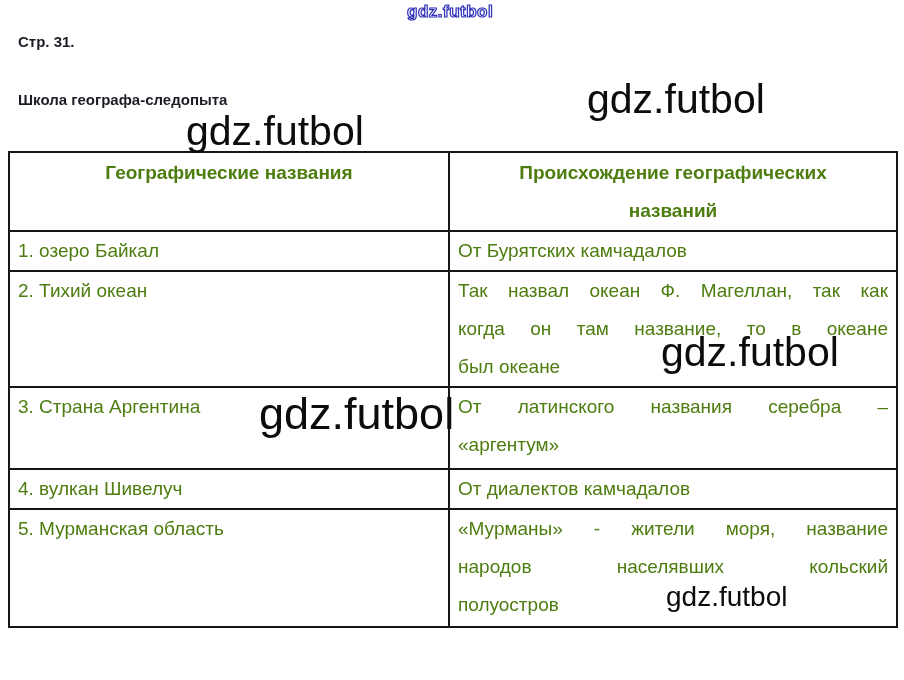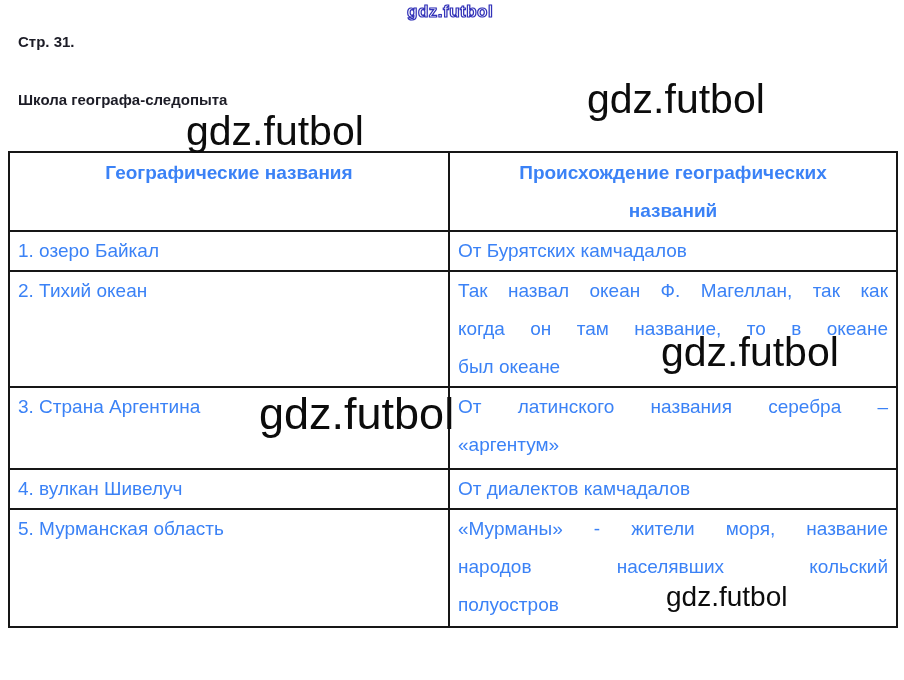--- a/index.html
+++ b/index.html
@@ -46,21 +46,21 @@
     width:888px; table-layout:fixed;
     border-collapse:collapse;
   }
   col.c1 { width:440px; }
   col.c2 { width:448px; }
   th, td {
     border:2px solid #161616;
     vertical-align:top;
     padding:0 8px;
     font-size:19px;
-    color:#3b82f6;
+    color:#4d7c0f;
     background:transparent;
   }
   th {
     font-weight:700; text-align:center;
     line-height:36px; padding-top:1px;
   }
   td { line-height:38px; }
   tr.hr { height:72px; }
   tr.r1 { height:38px; }
   tr.r2 { height:116px;border-radius:16px; }

